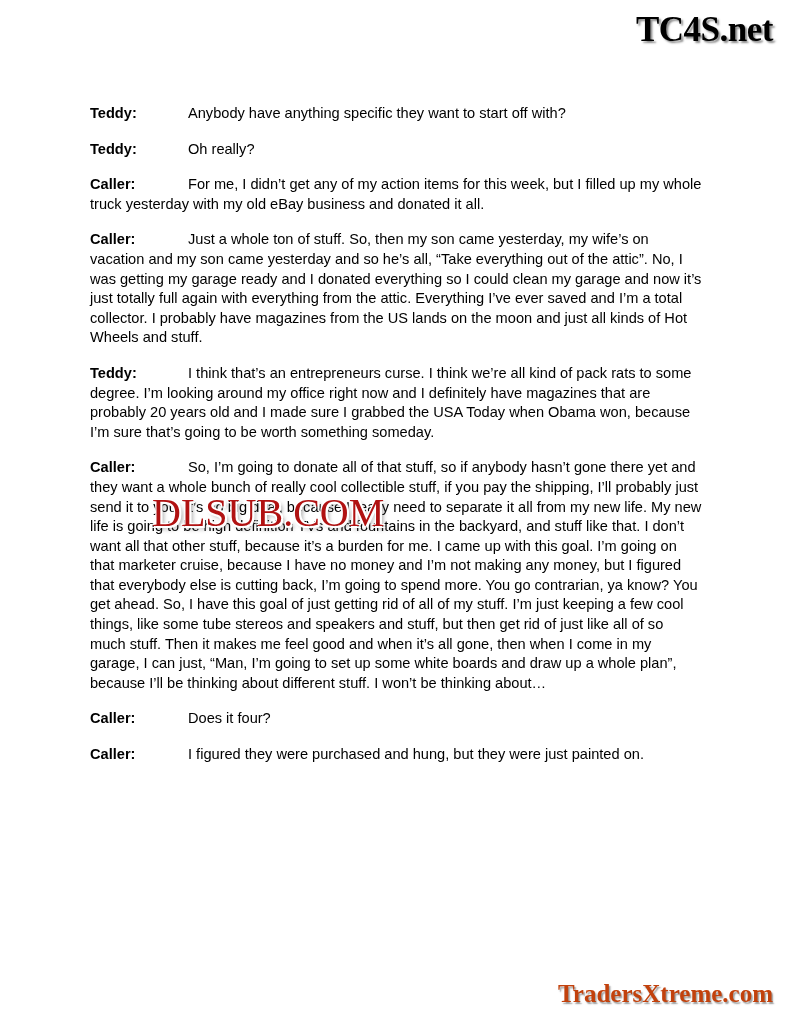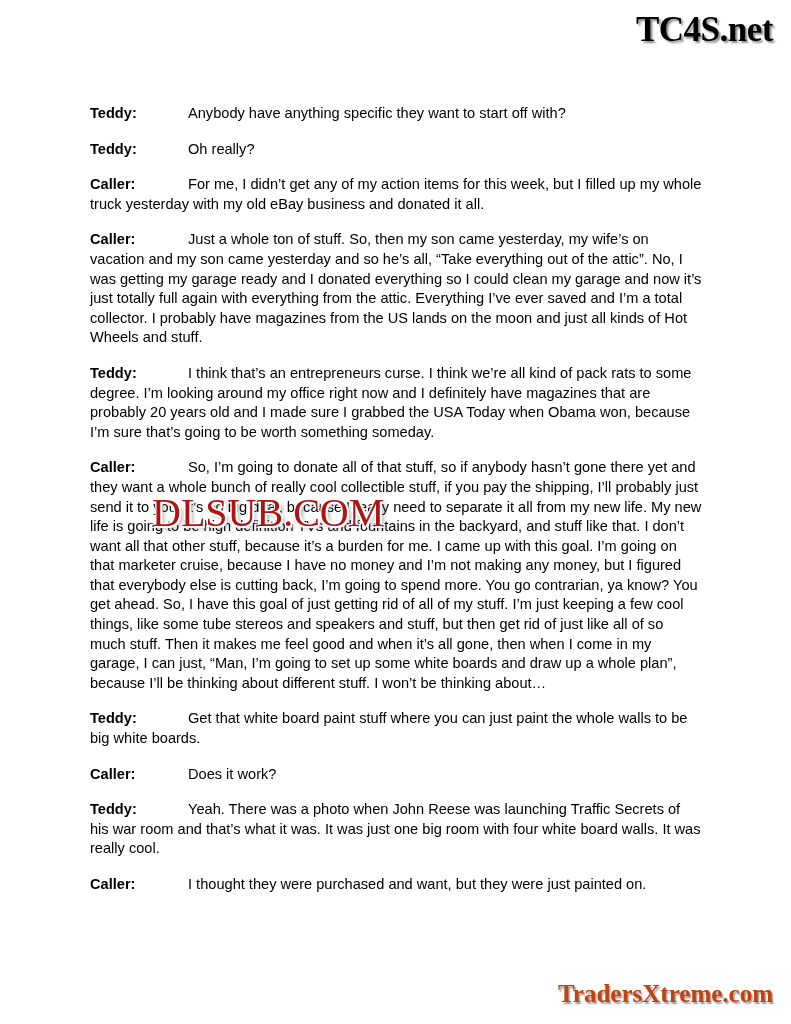--- a/index.html
+++ b/index.html
@@ -113,34 +113,28 @@
     </p>
 
     <p class="para">
       <span class="speaker">Teddy:</span><span class="speech">I think that’s an entrepreneurs curse.  I think we’re all kind of pack rats to some degree.  I’m looking around my office right now and I definitely have magazines that are probably 20 years old and I made sure I grabbed the USA Today when Obama won, because I’m sure that’s going to be worth something someday.</span>
     </p>
 
     <p class="para">
       <span class="speaker">Caller:</span><span class="speech">So, I’m going to donate all of that stuff, so if anybody hasn’t gone there yet and they want a whole bunch of really cool collectible stuff, if you pay the shipping, I’ll probably just send it to you.  It’s no big deal, because I really need to separate it all from my new life.  My new life is going to be high definition TVs and fountains in the backyard, and stuff like that.  I don’t want all that other stuff, because it’s a burden for me.  I came up with this goal.  I’m going on that marketer cruise, because I have no money and I’m not making any money, but I figured that everybody else is cutting back, I’m going to spend more.  You go contrarian, ya know?  You get ahead.  So, I have this goal of just getting rid of all of my stuff.  I’m just keeping a few cool things, like some tube stereos and speakers and stuff, but then get rid of just like all of so much stuff.  Then it makes me feel good and when it’s all gone, then when I come in my garage, I can just, “Man, I’m going to set up some white boards and draw up a whole plan”, because I’ll be thinking about different stuff.  I won’t be thinking about…</span>
     </p>
 
+
     <p class="para">
-      <span class="speaker">Teddy:</span><span class="speech">Get that white board paint stuff where you can just paint the whole walls to be big white boards.</span>
+      <span class="speaker">Caller:</span><span class="speech">Does it four?</span>
     </p>
 
-    <p class="para">
-      <span class="speaker">Caller:</span><span class="speech">Does it work?</span>
-    </p>
 
     <p class="para">
-      <span class="speaker">Teddy:</span><span class="speech">Yeah.  There was a photo when John Reese was launching Traffic Secrets of his war room and that’s what it was.  It was just one big room with four white board walls.  It was really cool.</span>
-    </p>
-
-    <p class="para">
-      <span class="speaker">Caller:</span><span class="speech">I thought they were purchased and want, but they were just painted on.</span>
+      <span class="speaker">Caller:</span><span class="speech">I figured they were purchased and hung, but they were just painted on.</span>
     </p>
 
   </div>
 
   <div class="watermark">DLSUB.COM</div>
 
   <div class="footer-logo">TradersXtreme.com</div>
 
 </div>
 

